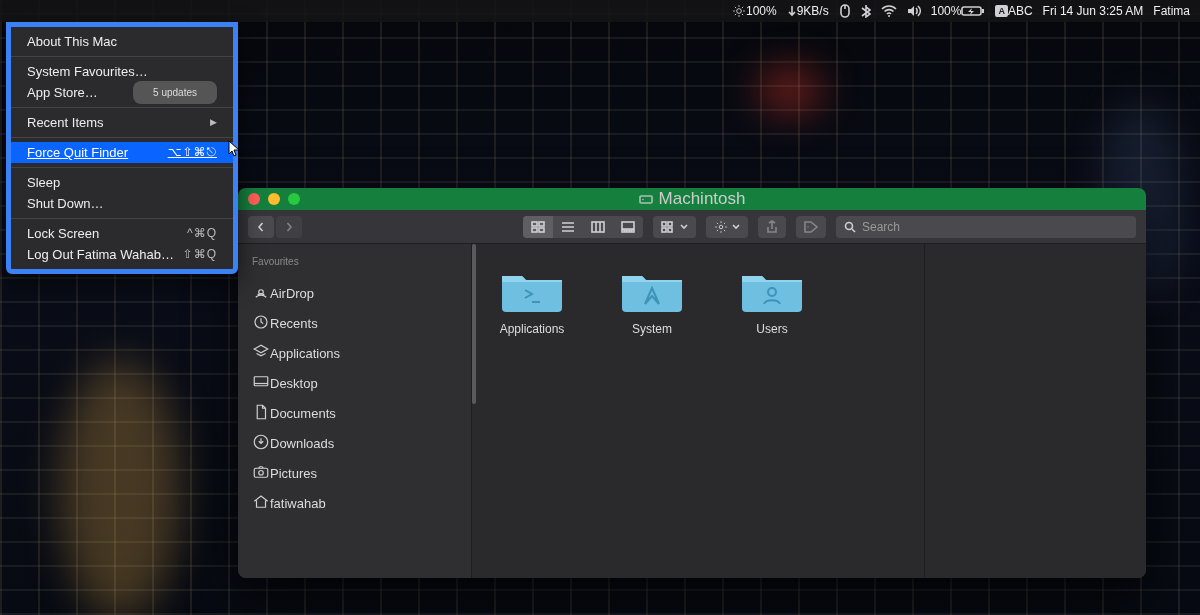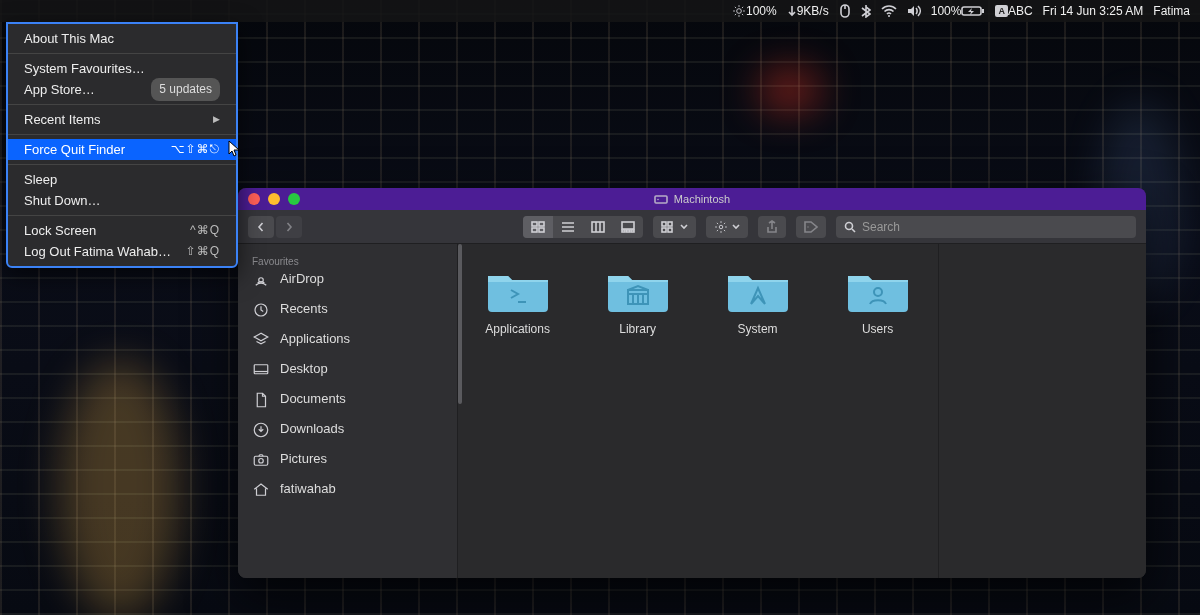--- a/index.html
+++ b/index.html
@@ -35,63 +35,63 @@
   .menubar .item { padding:0 9px; height:22px; line-height:22px; cursor:default;}
   .menubar .item.active { background:#0a64ff; }
   .menubar .apple { width:22px; display:flex; align-items:center; justify-content:center;}
   .menubar .appname { font-weight:600; }
   .menubar .right .status { display:flex; align-items:center; gap:0; font-size:12px;}
   .menubar svg { display:block; }
 
   
   .applemenu {
     position:absolute; left:6px; top:22px; width:232px;
-    background:#2b2b2d; border:2px solid #3b82f6; border-radius:0 0 6px 6px;
+    background:#2b2b2d; border:5px solid #3b82f6; border-radius:0 0 6px 6px;
     color:#eee; font-size:13px; padding:4px 0;
     z-index: 60;
     box-shadow:0 8px 24px rgba(0,0,0,.6);
   }
   .applemenu .row { height:21px; line-height:21px; padding:0 16px; display:flex; align-items:center; position:relative;}
-  .applemenu .row.hl { background:#0a64ff; color:#fff; }
+  .applemenu .row.hl { background:#0a64ff; color:#fff;text-decoration:underline; }
   .applemenu .sep { height:1px; background:#444; margin:4px 0;}
   .applemenu .shortcut { margin-left:auto; font-size:12px; color:#bbb; letter-spacing:1px;}
   .applemenu .row.hl .shortcut{color:#fff;}
-  .applemenu .badge { margin-left:auto; background:#555; color:#ddd; font-size:12px; padding:1px 8px; border-radius:8px;}
+  .applemenu .badge { margin-left:auto; background:#555; color:#ddd; font-size:10px; padding:1px 20px; border-radius:8px;}
   .applemenu .sub::after{content:"▶"; font-size:9px; margin-left:auto; color:#bbb;}
   .cursor { position:absolute; width:14px; height:18px; left:228px; top:140px; z-index:70;}
 
   
   .finder {
     position:absolute; left:238px; top:188px; width:908px; height:390px;
     background:#2a2a2c; border-radius:8px; overflow:hidden;
     box-shadow:0 18px 50px rgba(0,0,0,.7);
     display:flex; flex-direction:column;
     z-index:30;
     color:#ddd;
   }
-  .finder .titlebar{height:22px; background:#4c1d95; display:flex; align-items:center; justify-content:center; position:relative; font-size:11px; color:#ccc;}
+  .finder .titlebar{height:22px; background:#15803d; display:flex; align-items:center; justify-content:center; position:relative; font-size:17px; color:#ccc;}
   .traffic{position:absolute; left:10px; top:5px; display:flex; gap:8px;}
   .traffic span{width:12px;height:12px;border-radius:50%;}
   .tr{background:#ff5f57;} .ty{background:#febc2e;} .tg{background:#28c840;}
   .titlebar .disk{margin-right:6px;opacity:.8;}
   .finder .toolbar{height:34px; background:#35353a; border-bottom:1px solid #1f1f21; display:flex; align-items:center; padding:0 10px; gap:10px;}
   .navbtns{display:flex;gap:2px;}
   .navbtn{width:26px;height:22px;background:#4a4a4e;border-radius:4px;display:flex;align-items:center;justify-content:center;color:#9a9a9e;}
   .navbtn.disabled{opacity:.5;}
   .segment{display:flex;background:#4a4a4e;border-radius:4px;overflow:hidden;}
   .segment span{width:30px;height:22px;display:flex;align-items:center;justify-content:center;color:#ccc;}
   .segment span.sel{background:#5e5e63;}
   .tb-pill{display:flex;background:#4a4a4e;border-radius:4px;overflow:hidden;}
   .tb-pill span{height:22px;padding:0 8px;display:flex;align-items:center;justify-content:center;color:#ccc;}
   .tb-pill.disabled span{opacity:.45;}
   .search{margin-left:auto;flex:0 0 300px;height:22px;background:#4a4a4e;border-radius:4px;display:flex;align-items:center;padding:0 8px;color:#999;font-size:12px;gap:6px;}
   .finder .body{flex:1;display:flex;min-height:0;}
   .sidebar{width:234px;background:#2f2f32;border-right:1px solid #1f1f21;overflow:auto;padding-top:6px;}
   .sidebar .section{font-size:10px;color:#8a8a8e;padding:6px 14px 4px;}
-  .sidebar .sitem{height:30px;display:flex;align-items:flex-start;gap:10px;padding:0 14px;font-size:13px;color:#ddd;}
+  .sidebar .sitem{height:30px;display:flex;align-items:flex-end;padding:0 14px;font-size:13px;color:#ddd;}
   .sidebar .sitem svg{flex:0 0 18px;}
   .content{flex:1;display:flex;padding:22px 18px;gap:36px;align-items:flex-start;background:#2a2a2c;position:relative;}
   .scrollbar-hint{position:absolute;left:0;top:0;width:4px;height:160px;background:#5a5a5e;border-radius:2px;}
   .ficon{width:84px;display:flex;flex-direction:column;align-items:center;gap:8px;}
   .ficon .folder{width:64px;height:48px;position:relative;}
   .ficon .label{font-size:12px;color:#ddd;text-align:center;}
   .folder svg{width:64px;height:48px;}
   .preview{width:222px;border-left:1px solid #1f1f21;background:#2a2a2c;}
 
   
@@ -382,35 +382,20 @@
               <path fill="#6fbfe0" d="M2 10h20l4 4h36v28a4 4 0 0 1-4 4H6a4 4 0 0 1-4-4z"></path>
               <path fill="#8fd4ec" d="M2 10h20l4 4h36v2H2z"></path>
               <path stroke="#3e94b8" stroke-width="2" fill="none" d="M25 24l7 4-7 4M32 36h8"></path>
             </svg></div>
         <div class="label">Applications</div>
       </div>
       <div class="ficon">
         <div class="folder"><svg viewBox="0 0 64 48">
               <path fill="#6fbfe0" d="M2 10h20l4 4h36v28a4 4 0 0 1-4 4H6a4 4 0 0 1-4-4z"></path>
               <path fill="#8fd4ec" d="M2 10h20l4 4h36v2H2z"></path>
-              <g stroke="#3e94b8" stroke-width="2" fill="none">
-                <rect x="22" y="24" width="20" height="14"></rect>
-                <line x1="22" y1="28" x2="42" y2="28"></line>
-                <line x1="27" y1="28" x2="27" y2="38"></line>
-                <line x1="32" y1="28" x2="32" y2="38"></line>
-                <line x1="37" y1="28" x2="37" y2="38"></line>
-                <path d="M22 24l10-4 10 4"></path>
-              </g>
-            </svg></div>
-        <div class="label">Library</div>
-      </div>
-      <div class="ficon">
-        <div class="folder"><svg viewBox="0 0 64 48">
-              <path fill="#6fbfe0" d="M2 10h20l4 4h36v28a4 4 0 0 1-4 4H6a4 4 0 0 1-4-4z"></path>
-              <path fill="#8fd4ec" d="M2 10h20l4 4h36v2H2z"></path>
               <path stroke="#3e94b8" stroke-width="2" fill="none" d="M25 38l7-16 7 16M25 38l7-8 7 8"></path>
             </svg></div>
         <div class="label">System</div>
       </div>
       <div class="ficon">
         <div class="folder"><svg viewBox="0 0 64 48">
               <path fill="#6fbfe0" d="M2 10h20l4 4h36v28a4 4 0 0 1-4 4H6a4 4 0 0 1-4-4z"></path>
               <path fill="#8fd4ec" d="M2 10h20l4 4h36v2H2z"></path>
               <g stroke="#3e94b8" stroke-width="2" fill="none">
                 <circle cx="32" cy="26" r="4"></circle>

